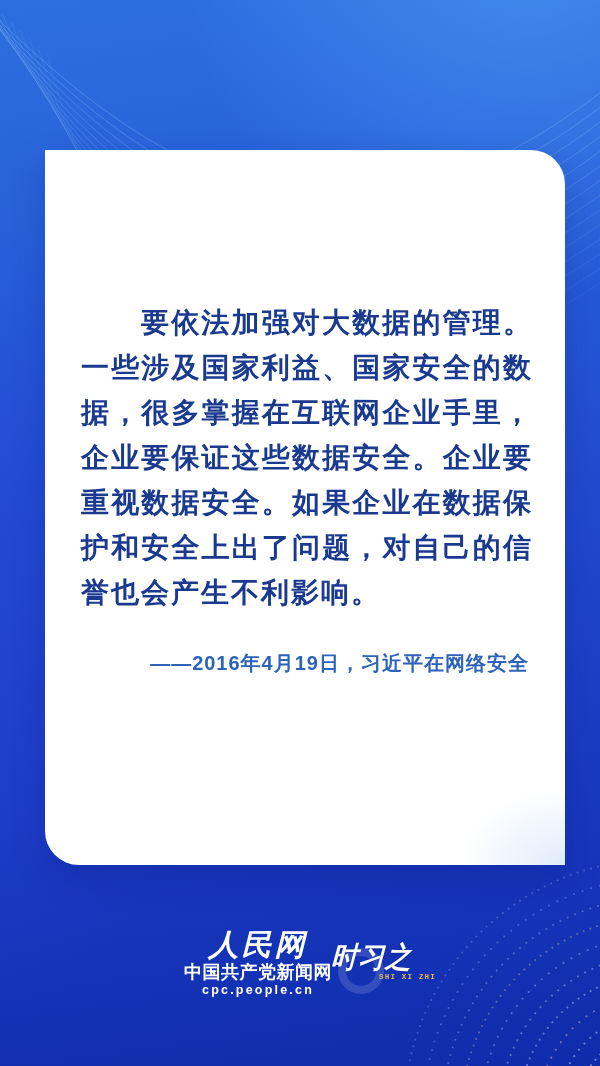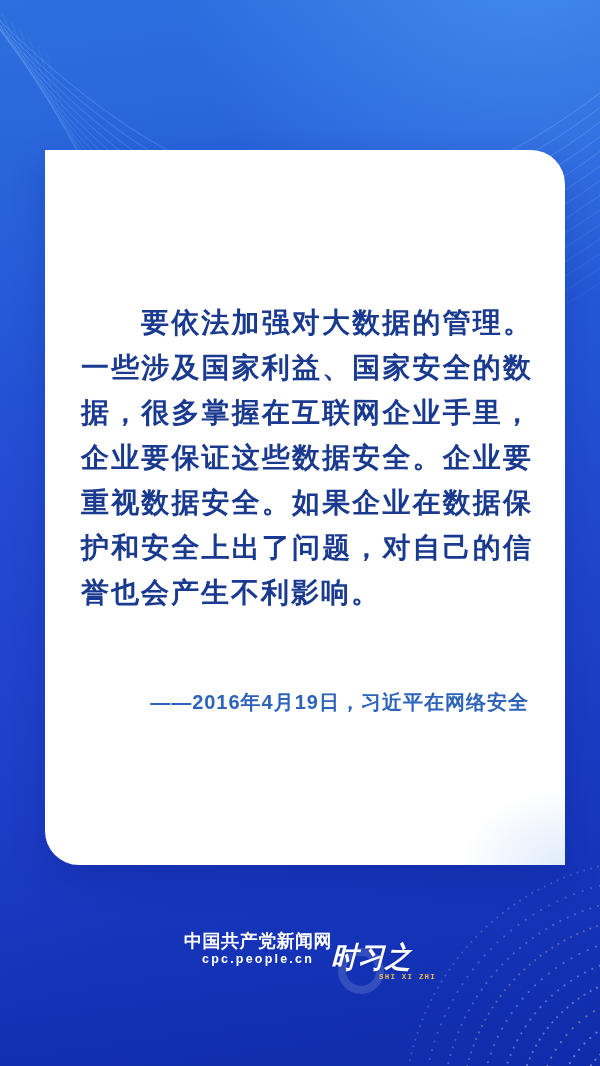--- a/index.html
+++ b/index.html
@@ -14,21 +14,21 @@
   .bg-svg{position:absolute;left:0;top:0;}
   .card{position:absolute;left:45px;top:150px;width:520px;height:715px;background:#ffffff;
     border-radius:0 34px 0 34px;box-shadow:0 14px 34px rgba(8,22,120,.22);text-decoration:underline;}
   .card::after{content:"";position:absolute;right:0;bottom:0;width:130px;height:95px;pointer-events:none;
     background:radial-gradient(115% 115% at 100% 100%, rgba(150,190,240,.30), rgba(150,190,240,0) 70%);}
   .quote{position:absolute;left:36px;top:150px;width:452px;margin:0;
     font-family:"Liberation Serif","DejaVu Serif",serif;font-weight:700;
     font-size:28px;line-height:45px;letter-spacing:2px;text-indent:60px;
     color:#1a3a8f;word-break:break-all;text-align:justify;}
   .attribution{position:absolute;right:36px;top:498px;text-align:right;
-    font-size:20px;line-height:31px;letter-spacing:1px;color:#2e63ba;font-weight:600;margin-top:39px;}
+    font-size:20px;line-height:31px;letter-spacing:1px;color:#2e63ba;font-weight:600;}
   .pd-logo{position:absolute;left:178px;top:929px;width:160px;text-align:center;color:#ffffff;}
   .pd-name{font-size:30px;line-height:31px;font-weight:700;font-style:italic;letter-spacing:3px;
     font-family:"Liberation Serif","DejaVu Serif",serif;}
   .pd-sub{font-size:18px;line-height:18px;font-weight:700;letter-spacing:.5px;margin-top:3px;white-space:nowrap;}
   .pd-domain{font-size:12.5px;line-height:14px;font-weight:700;letter-spacing:2.2px;margin-top:2px;}
   .sxz{position:absolute;left:332px;top:939px;width:130px;height:72px;color:#ffffff;}
   .sxz-ring{position:absolute;left:6px;top:9px;width:46px;height:46px;border-radius:50%;
     border:8px solid rgba(255,255,255,.14);box-sizing:border-box;}
   .sxz-name{position:absolute;left:0;top:2px;font-size:29px;line-height:32px;font-weight:800;font-style:italic;
     letter-spacing:1px;transform:scaleX(.9) skewX(-3deg);transform-origin:left top;white-space:nowrap;
@@ -72,20 +72,21 @@
   </svg>
 
   <div class="card">
     <p class="quote">要依法加强对大数据的管理。一些涉及国家利益、国家安全的数据，很多掌握在互联网企业手里，企业要保证这些数据安全。企业要重视数据安全。如果企业在数据保护和安全上出了问题，对自己的信誉也会产生不利影响。</p>
     <div class="attribution">
       <div>——2016年4月19日，习近平在网络安全</div>
     </div>
   </div>
 
   <div class="pd-logo">
+    <div class="pd-name">人民网</div>
     <div class="pd-sub">中国共产党新闻网</div>
     <div class="pd-domain">cpc.people.cn</div>
   </div>
 
   <div class="sxz">
     <span class="sxz-ring"></span>
     <div class="sxz-name">时习之</div>
     <div class="sxz-cap">SHI XI ZHI</div>
   </div>
 </div>

